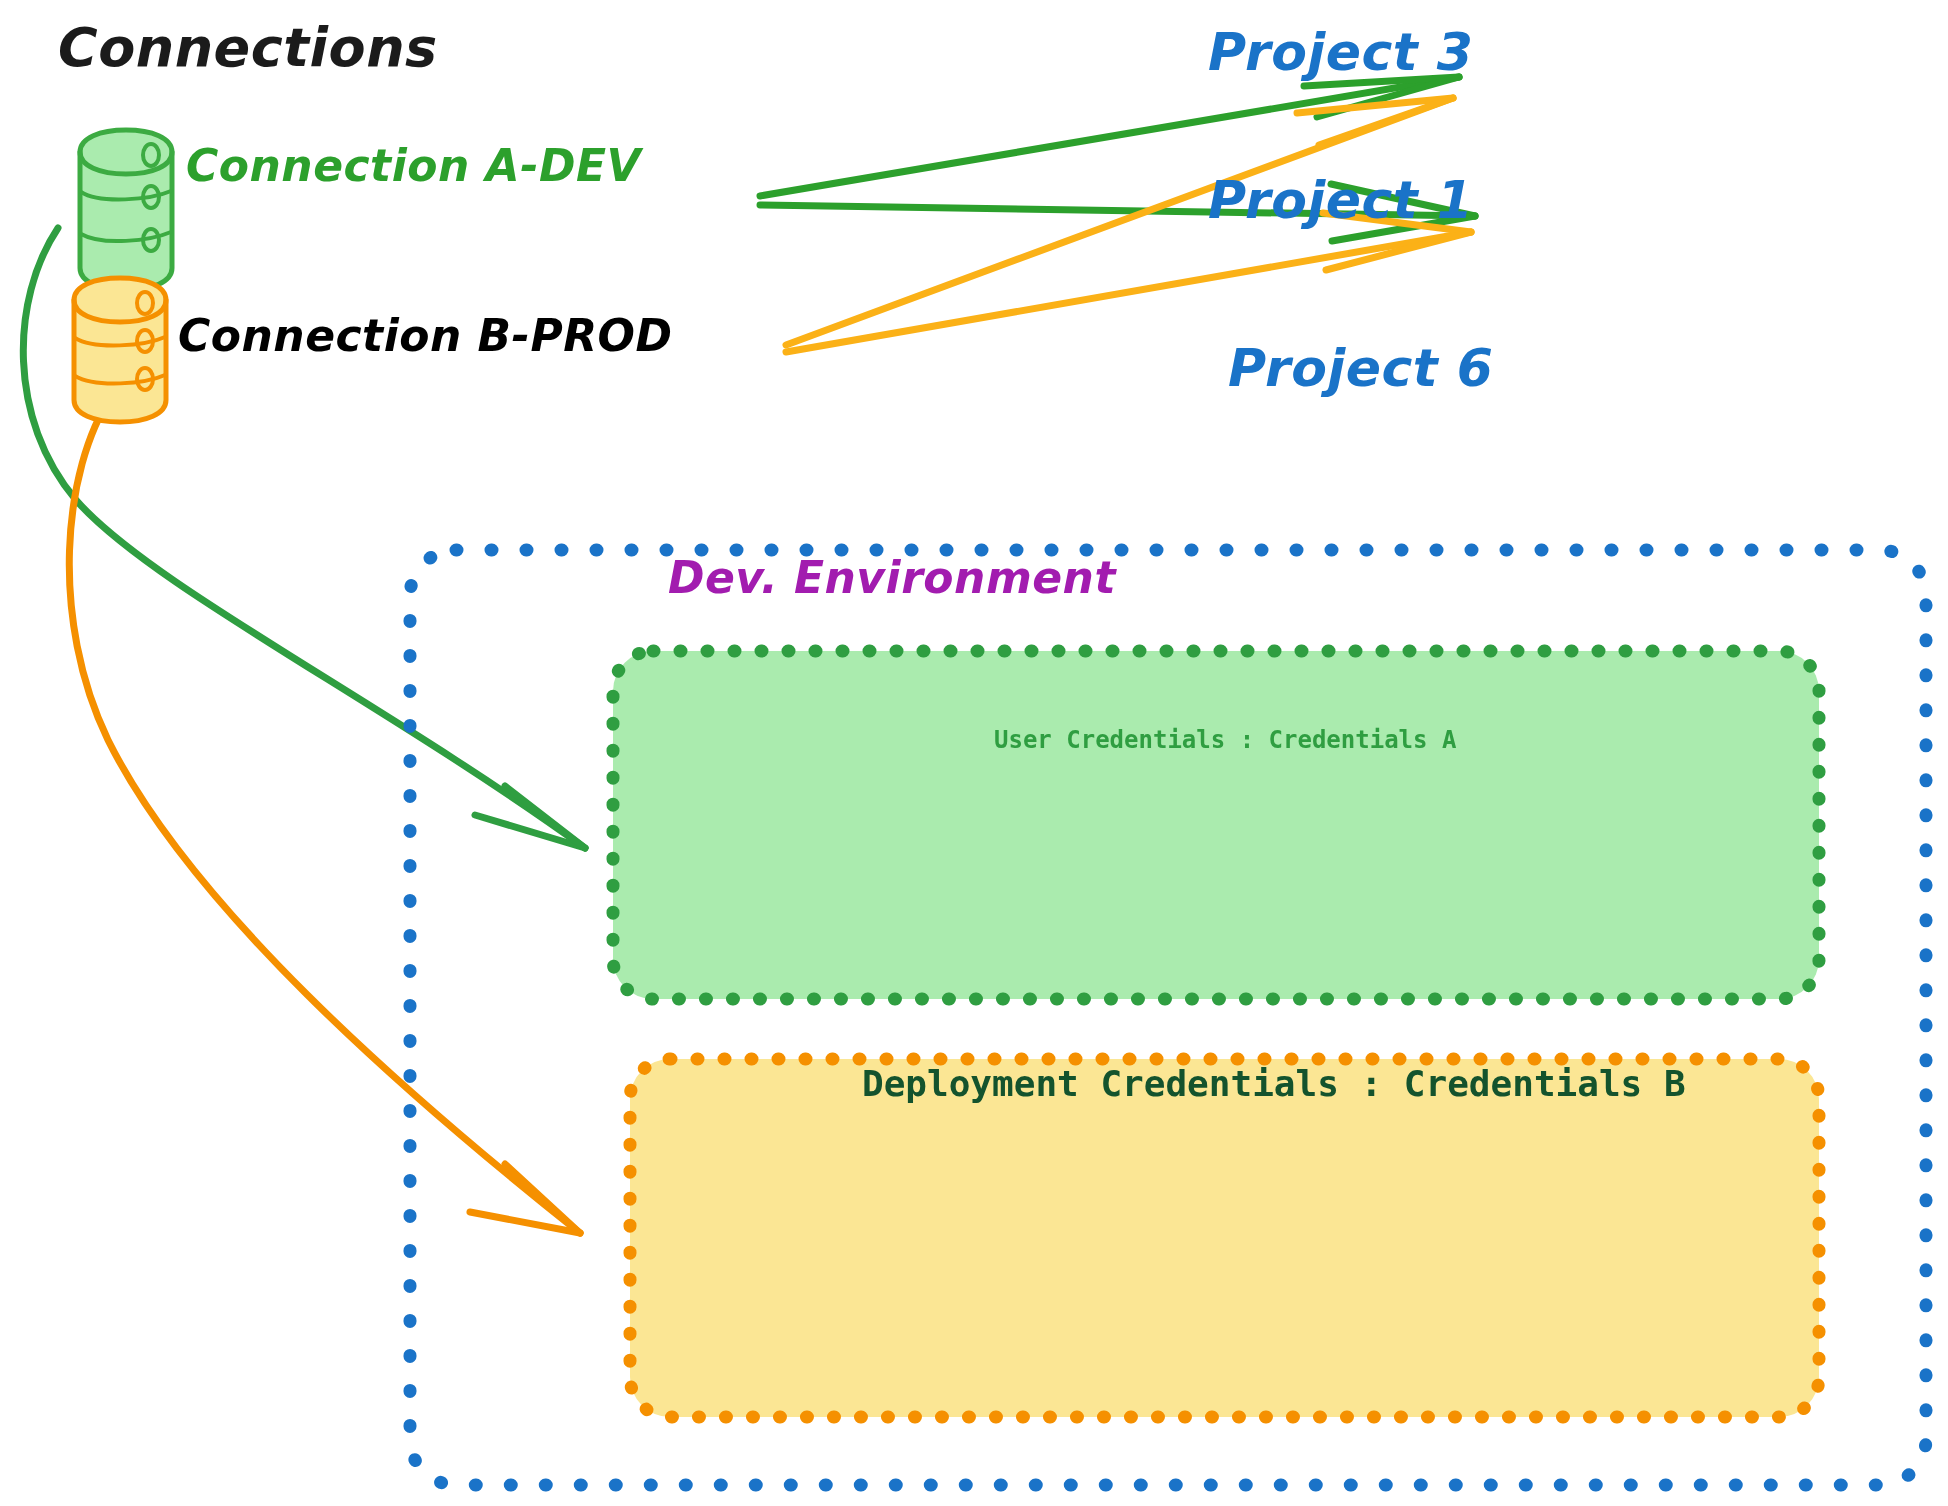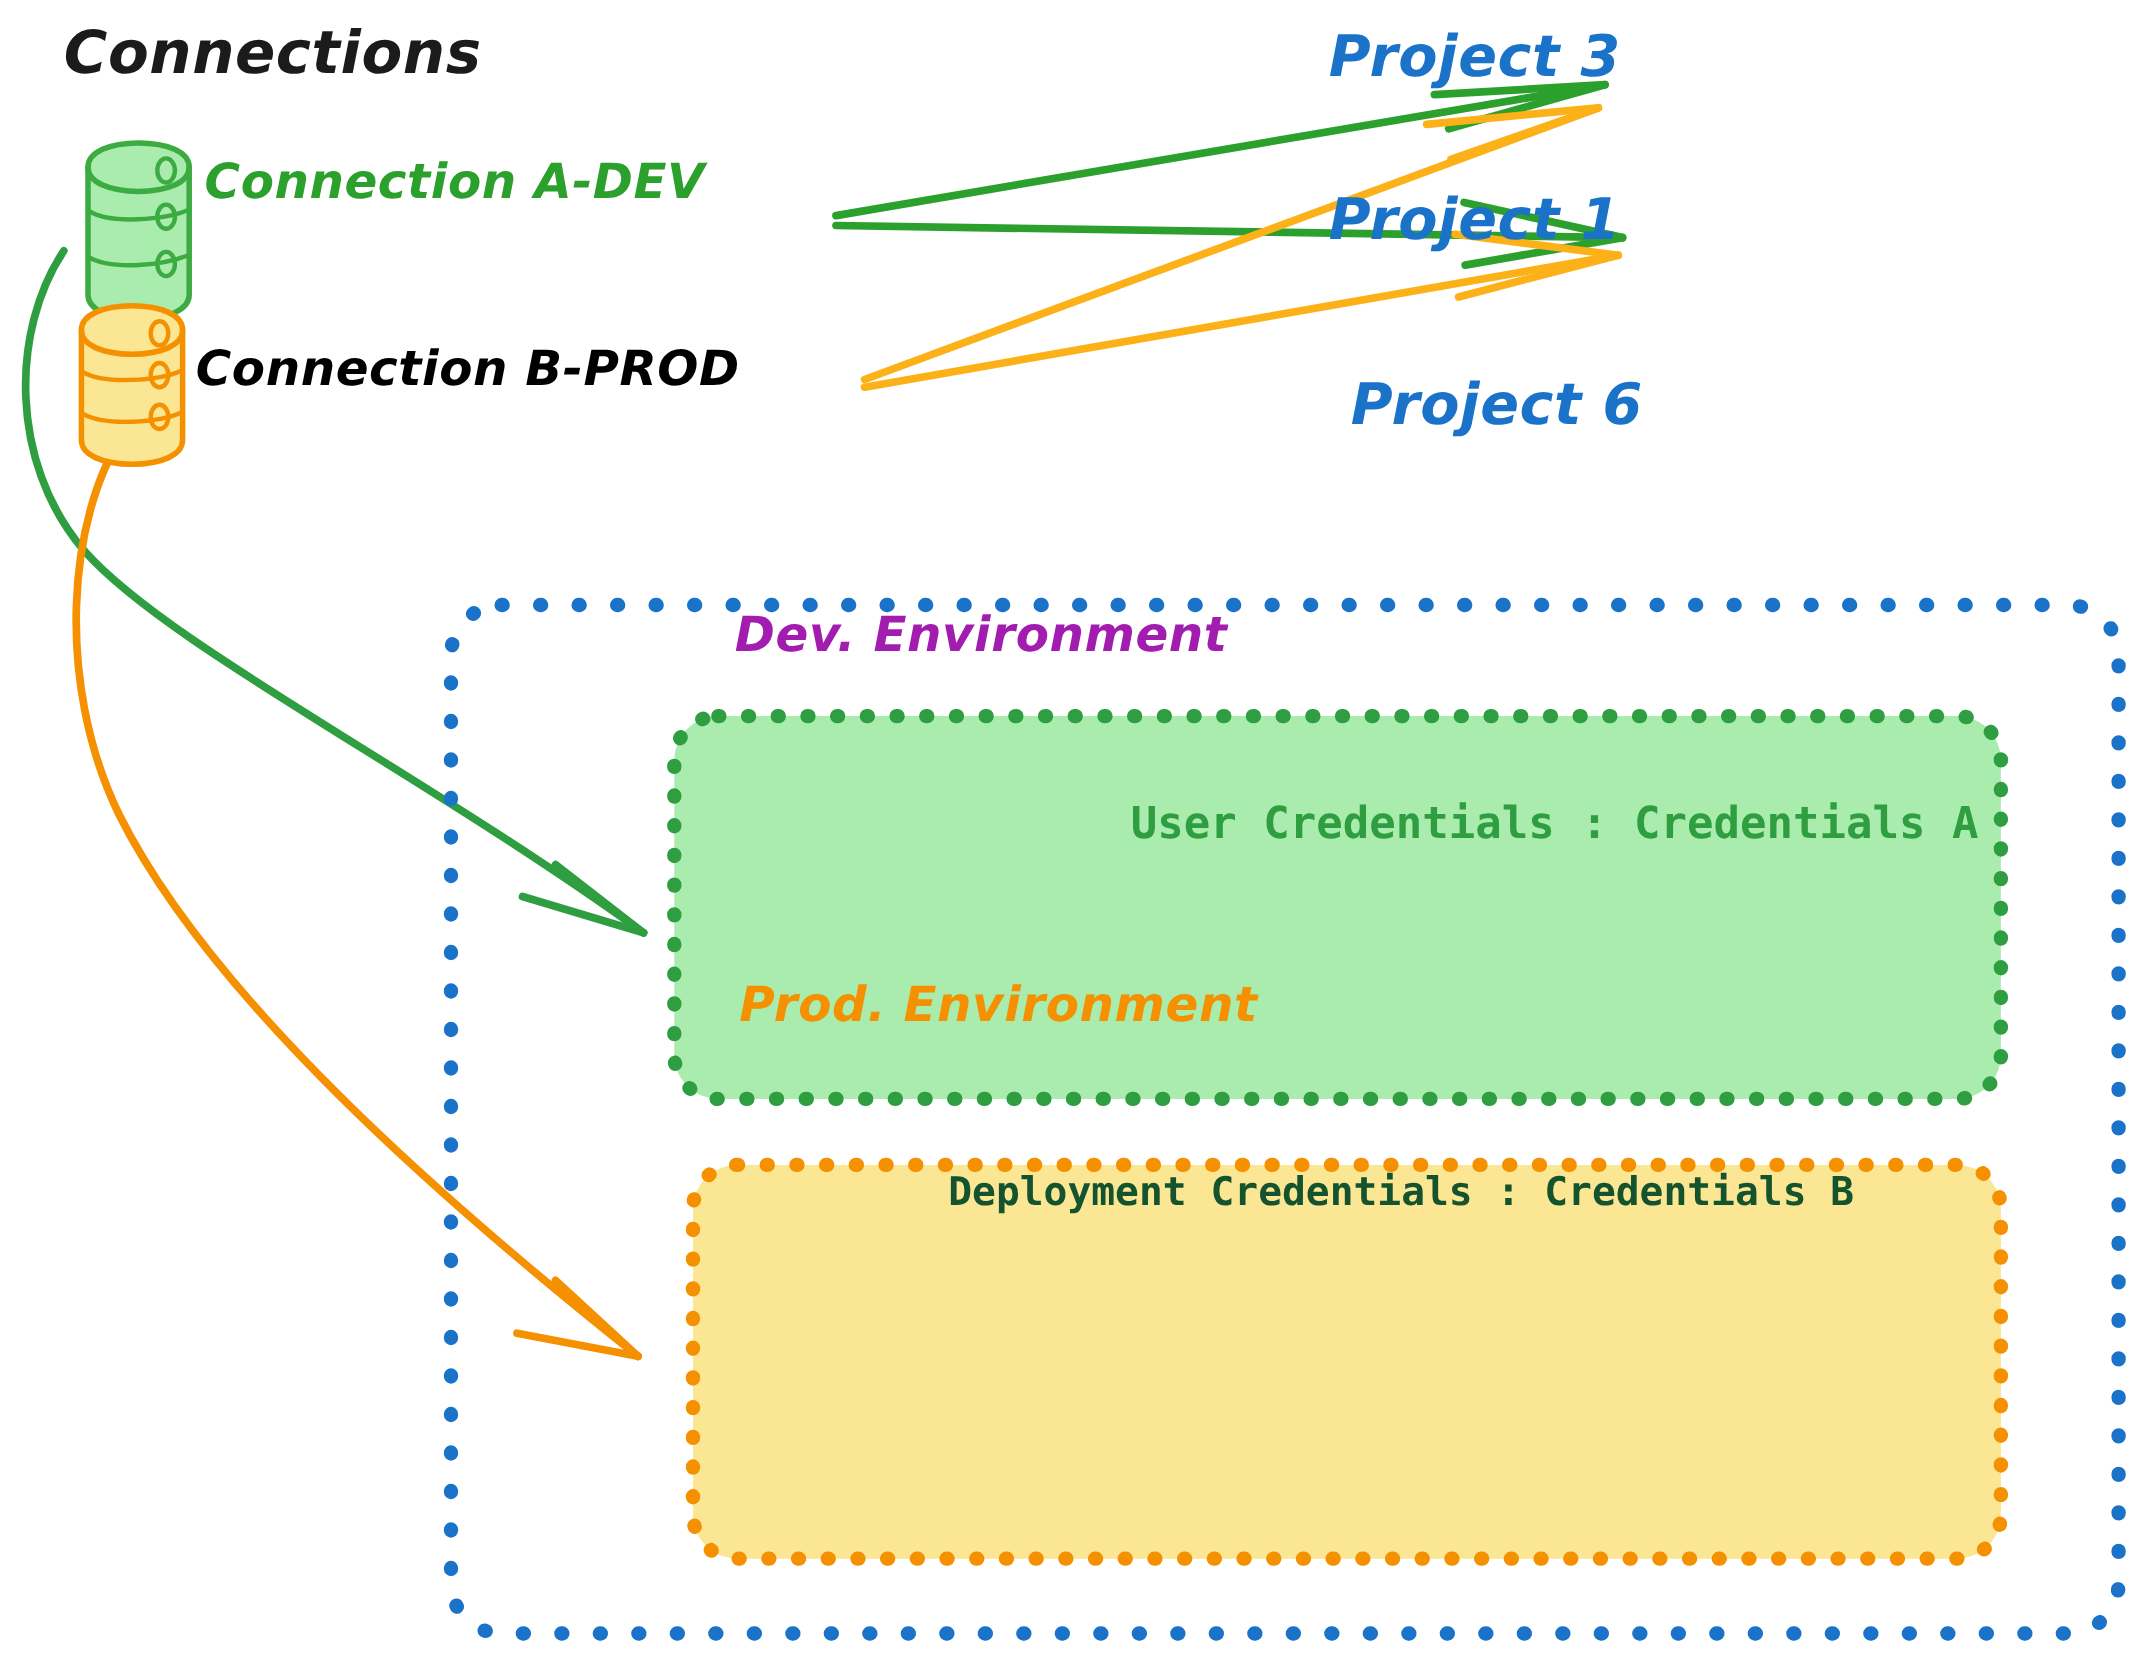--- a/index.html
+++ b/index.html
@@ -79,23 +79,23 @@
     font-size: 44px;
     color: #a21caf;
   }
   #label-prod-env {
     left: 672px;
     top: 888px;
     font-size: 44px;
     color: #f59000;
   }
   #label-dev-creds {
-    left: 1028px;
+    left: 994px;
     top: 726px;
-    font-size: 40px;
+    font-size: 24px;
     color: #2f9e41;
   }
   #label-prod-creds {
     left: 862px;
     top: 1063px;
     font-size: 36px;
     color: #14532d;
   }
   .envbox {
     position: absolute;
@@ -210,17 +210,16 @@
   <div class="lbl hand" id="label-project-3">Project 3</div>
 
   <div class="lbl hand" id="label-project-2">Project 1</div>
 
   <div class="lbl hand" id="label-project-1">Project 6</div>
 
   <div class="lbl hand" id="label-dev-env">Dev. Environment</div>
 
   <div class="lbl mono" id="label-dev-creds">User Credentials : Credentials A</div>
 
-  <div class="lbl hand" id="label-prod-env">Prod. Environment</div>
 
   <div class="lbl mono" id="label-prod-creds">Deployment Credentials : Credentials B</div>
 
 </div>
 
 </body></html>

